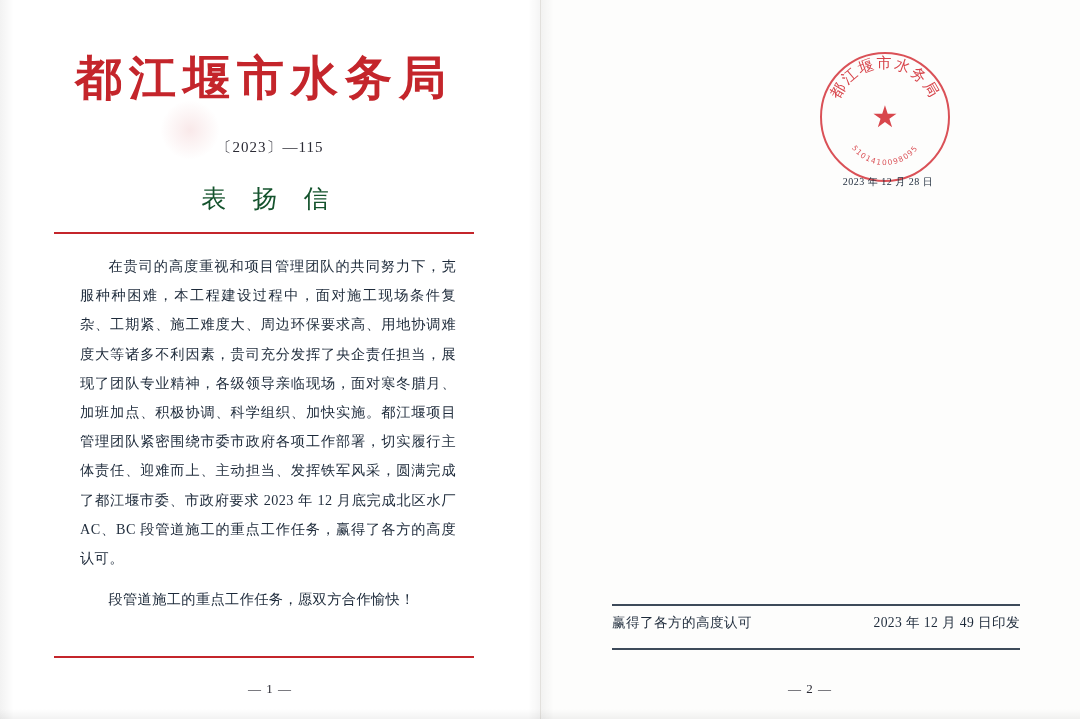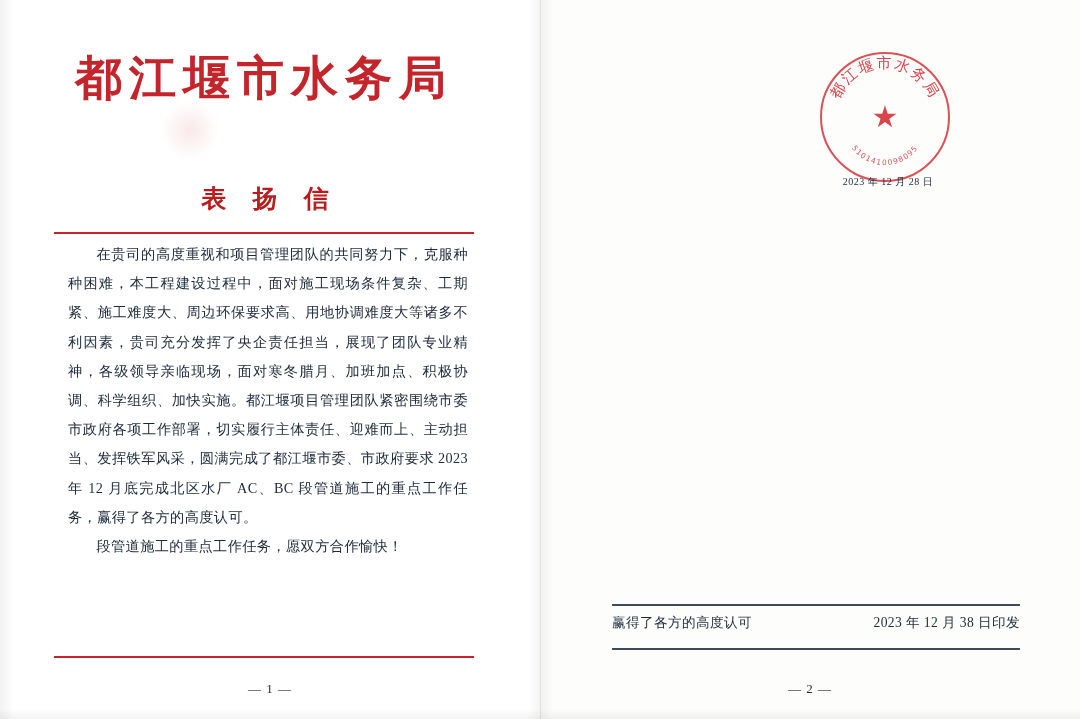--- a/index.html
+++ b/index.html
@@ -56,23 +56,23 @@
     color: #2b2b35;
     letter-spacing: 1px;
   }
 
   .doc-title {
     position: absolute;
     left: 0; top: 182px;
     width: 540px;
     text-align: center;
     font-size: 25px;
-    font-weight: bold;
+    font-weight: normal;
     letter-spacing: 10px;
-    color: #b91c1c;
+    color: #14532d;
   }
 
   .divider-red {
     position: absolute;
     left: 54px;
     width: 420px;
     height: 2px;
     background: #c4252b;
   }
   .divider-top { top: 232px; }
@@ -82,21 +82,21 @@
     position: absolute;
     left: 68px; top: 240px;
     width: 400px;
     font-size: 14.2px;
     line-height: 29.2px;
     color: #1d2a3a;
     text-align: justify;
     letter-spacing: 0.4px;
   }
   .salutation { margin: 0 0 1px 0; }
-  .para { margin: 0; text-indent: 2em; }
+  .para { margin: 12px; text-indent: 2em; }
 
   .page-num {
     position: absolute;
     bottom: 22px;
     width: 540px;
     text-align: center;
     font-size: 13px;
     color: #2b2b35;
     letter-spacing: 1px;
   }
@@ -217,20 +217,21 @@
 <body>
 
 <div id="page">
 
   <div class="page-left">
 
     <div class="scan-smudge"></div>
 
     <div class="letterhead">都江堰市水务局</div>
 
+    <div class="doc-number">〔2023〕—115</div>
 
     <div class="doc-title">表 扬 信</div>
 
     <div class="divider-red divider-top"></div>
 
     <div class="body-block">
       <p class="para">在贵司的高度重视和项目管理团队的共同努力下，克服种种困难，本工程建设过程中，面对施工现场条件复杂、工期紧、施工难度大、周边环保要求高、用地协调难度大等诸多不利因素，贵司充分发挥了央企责任担当，展现了团队专业精神，各级领导亲临现场，面对寒冬腊月、加班加点、积极协调、科学组织、加快实施。都江堰项目管理团队紧密围绕市委市政府各项工作部署，切实履行主体责任、迎难而上、主动担当、发挥铁军风采，圆满完成了都江堰市委、市政府要求 2023 年 12 月底完成北区水厂 AC、BC 段管道施工的重点工作任务，赢得了各方的高度认可。</p>
       <p class="para">段管道施工的重点工作任务，愿双方合作愉快！</p>
     </div>
 
@@ -264,21 +265,21 @@
       </svg>
     </div>
     <div class="seal-star">★</div>
   </div>
 
   <div class="seal-date">2023 年 12 月 28 日</div>
 
   <div class="footer-rule footer-rule-top"></div>
   <div class="footer-row">
     <span>赢得了各方的高度认可</span>
-    <span>2023 年 12 月 38 日印发</span>
+    <span>2023 年 12 月 49 日印发</span>
   </div>
   <div class="footer-rule footer-rule-bottom"></div>
 
   <div class="page-num page-num-right">— 2 —</div>
 
   <div class="edge-shadow-left"></div>
   <div class="edge-shadow-mid"></div>
   <div class="edge-shadow-bottom"></div>
 </div>
 

